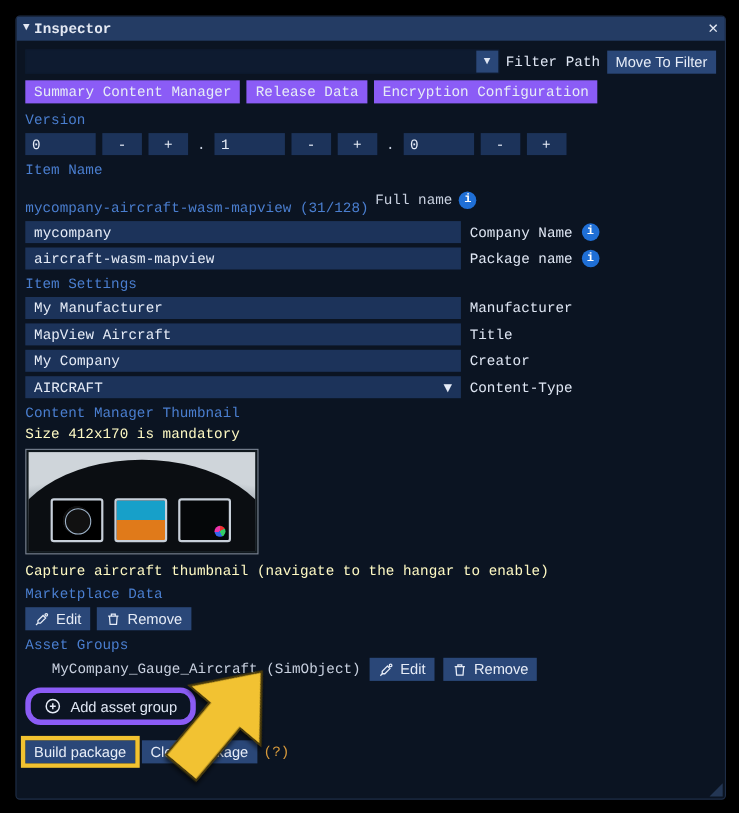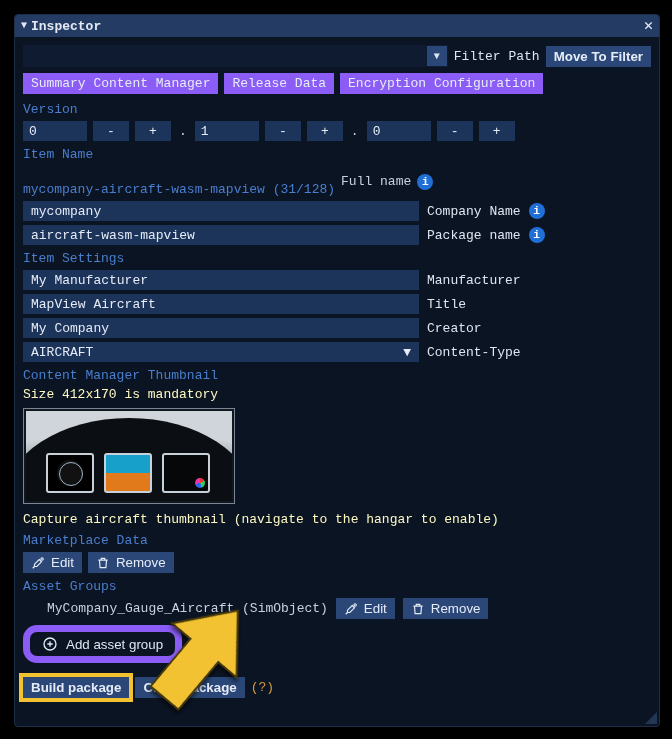--- a/index.html
+++ b/index.html
@@ -44,21 +44,20 @@
     display:flex;align-items:center;justify-content:flex-end;
   }
   .dd-arrow{background:#2a4778;width:20px;height:20px;display:inline-flex;align-items:center;justify-content:center;color:#dfe6f3;font-size:10px;cursor:pointer;}
   .lbl{white-space:nowrap;color:#dfe6f3;}
   .btn{
     background:#2a4778;color:#e6ecf7;
     padding:3px 8px;
     cursor:pointer;
     display:inline-flex;align-items:center;gap:6px;
     border:none;
-    font-weight:bold;
   }
   .tabs{display:flex;gap:6px;margin-bottom:8px;}
   .tab{background:#8b5cf6;color:#e6ecf7;padding:3px 8px;cursor:pointer;}
   .section-title{color:#4a7ecf;margin:6px 0 4px 0;}
   .hint{color:#fef9c3;margin-bottom:6px;}
   .link{color:#4a7ecf;margin-top:16px;}
   .row{display:flex;align-items:center;gap:6px;margin-bottom:4px;}
   .spin{
     background:#1c335a;color:#e6ecf7;width:52px;height:20px;
     display:inline-flex;align-items:center;padding:0 6px;
@@ -103,21 +102,21 @@
   .orange{color:#d79a3c;}
   .asset-row{display:flex;align-items:center;gap:8px;margin-bottom:6px;margin-left:24px;}
   .icon-btn{
     background:#2a4778;color:#e6ecf7;padding:3px 8px;cursor:pointer;
     display:inline-flex;align-items:center;gap:6px;border:none;
   }
   .trash,.wrench,.plus-circle{display:inline-block;}
   svg{display:block;}
   .pill{
     display:inline-flex;align-items:center;gap:8px;
-    border:7px solid #8b5cf6;border-radius:14px;padding:4px 12px;cursor:pointer;
+    border:5px solid #8b5cf6;border-radius:14px;padding:4px 12px;cursor:pointer;
     color:#dfe6f3;background:transparent;
   }
   
   .build-highlight{
     outline:4px solid #f2c230;
     outline-offset:0;
   }
   
   .big-arrow{
     position:absolute;

